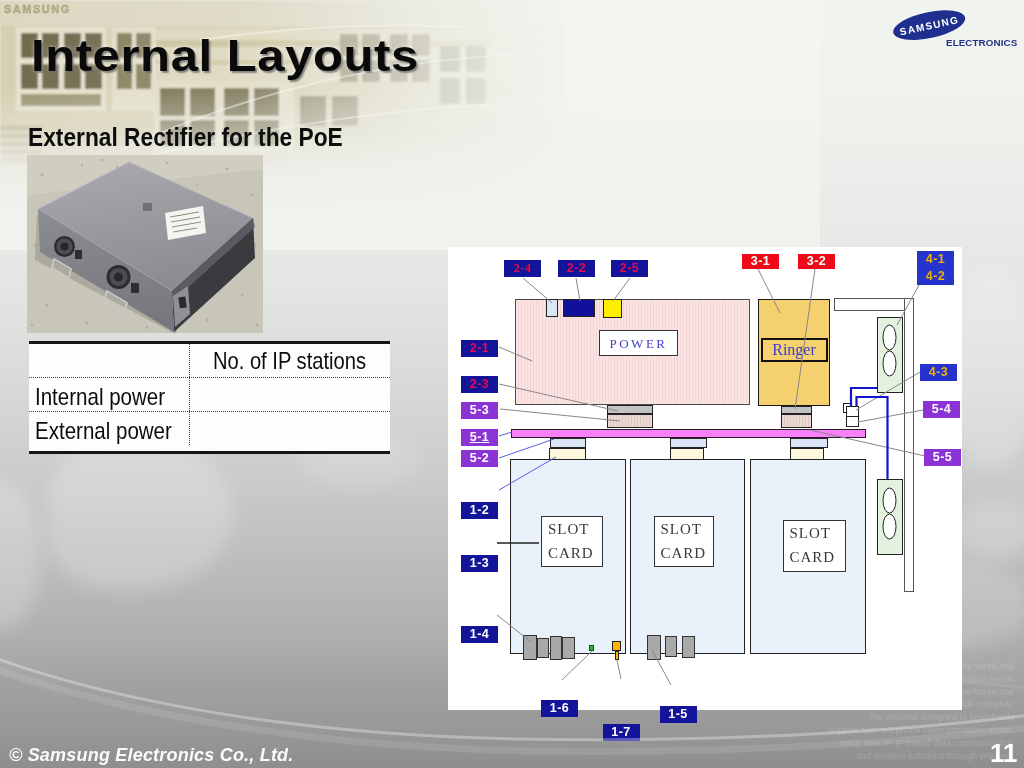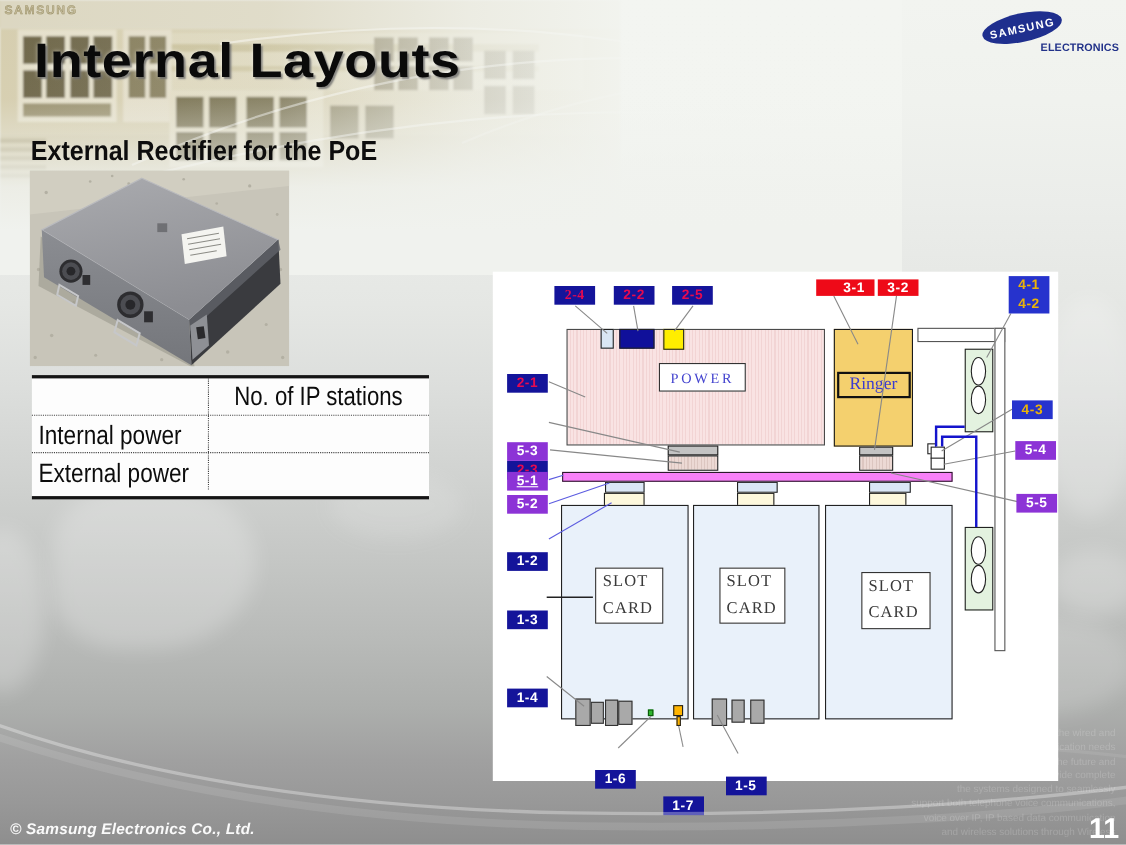--- a/index.html
+++ b/index.html
@@ -17,21 +17,21 @@
 #tbl .cell{font-size:24px;color:#0c0c0c;white-space:nowrap;}
 
 #panel{left:448px;top:247px;width:514px;height:463px;background:#ffffff;}
 .lbl{position:absolute;width:37px;height:17px;font-size:12.5px;font-weight:bold;text-align:center;line-height:17px;letter-spacing:0.5px;}
 .navy{background:#14149a;color:#fff;margin-top:20px;}
 .navyr{background:#14149a;color:#e40a50;}
 .redb{background:#ee0a18;color:#fff;}
 .blueb{background:#2633cd;color:#eab308;}
 .purp{background:#8c33d6;color:#fff;}
 .box{position:absolute;box-sizing:border-box;}
-#footer-cr{left:9px;top:745px;font-size:14px;font-weight:bold;font-style:italic;color:#fafafa;letter-spacing:0.2px;}
+#footer-cr{left:9px;top:745px;font-size:18px;font-weight:bold;font-style:italic;color:#fafafa;letter-spacing:0.2px;}
 #pagenum{left:990px;top:740px;font-size:26px;font-weight:bold;color:#fff;line-height:1;}
 #wmtext{right:10px;top:660px;width:260px;text-align:right;font-size:9px;line-height:12.8px;color:rgba(255,255,255,0.18);}
 </style>
 </head>
 <body>
 <div id="bg" class="abs"></div>
 
 <div class="abs blob" style="left:48px;top:440px;width:185px;height:150px;border-radius:45% 55% 60% 40%;"></div>
 <div class="abs blob" style="left:95px;top:398px;width:70px;height:46px;"></div>
 <div class="abs blob" style="left:-35px;top:480px;width:75px;height:150px;"></div>
@@ -324,25 +324,25 @@
       <ellipse cx="441.5" cy="90.5" rx="6.5" ry="12.5"></ellipse>
       <ellipse cx="441.5" cy="116.5" rx="6.5" ry="12.5"></ellipse>
       <ellipse cx="441.5" cy="253.5" rx="6.5" ry="12.5"></ellipse>
       <ellipse cx="441.5" cy="279.5" rx="6.5" ry="12.5"></ellipse>
     </g>
   </svg>
 
   <div class="lbl navyr" style="left:56px;top:13px;font-family:Liberation Serif, serif;">2-4</div>
   <div class="lbl navyr" style="left:110px;top:13px;">2-2</div>
   <div class="lbl navyr" style="left:163px;top:13px;">2-5</div>
-  <div class="lbl redb" style="left:294px;top:7px;height:15px;line-height:15px;padding-left:16px;">3-1</div>
+  <div class="lbl redb" style="left:294px;top:7px;height:15px;line-height:15px;">3-1</div>
   <div class="lbl redb" style="left:350px;top:7px;height:15px;line-height:15px;">3-2</div>
   <div class="lbl blueb" style="left:469px;top:4px;height:34px;line-height:17px;">4-1<br>4-2</div>
   <div class="lbl navyr" style="left:13px;top:93px;">2-1</div>
-  <div class="lbl navyr" style="left:13px;top:129px;margin-top:43px;">2-3</div>
+  <div class="lbl navyr" style="left:13px;top:129px;">2-3</div>
   <div class="lbl purp" style="left:13px;top:154.5px;">5-3</div>
   <div class="lbl purp" style="left:13px;top:181.5px;text-decoration:underline;">5-1</div>
   <div class="lbl purp" style="left:13px;top:203px;">5-2</div>
   <div class="lbl navy" style="left:13px;top:235px;">1-2</div>
   <div class="lbl navy" style="left:13px;top:287.5px;">1-3</div>
   <div class="lbl navy" style="left:13px;top:359px;">1-4</div>
   <div class="lbl blueb" style="left:472px;top:116.5px;">4-3</div>
   <div class="lbl purp" style="left:475px;top:154px;">5-4</div>
   <div class="lbl purp" style="left:476px;top:201.5px;">5-5</div>
   <div class="lbl navy" style="left:93px;top:433px;">1-6</div>

